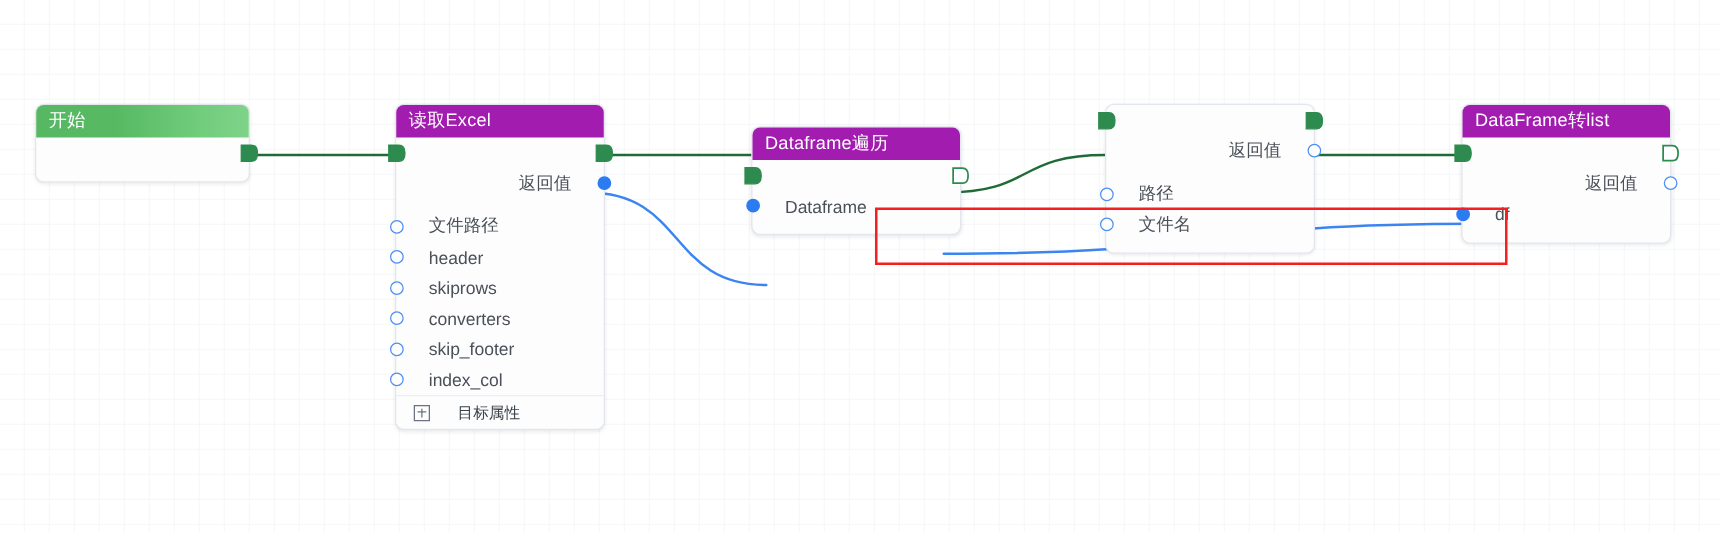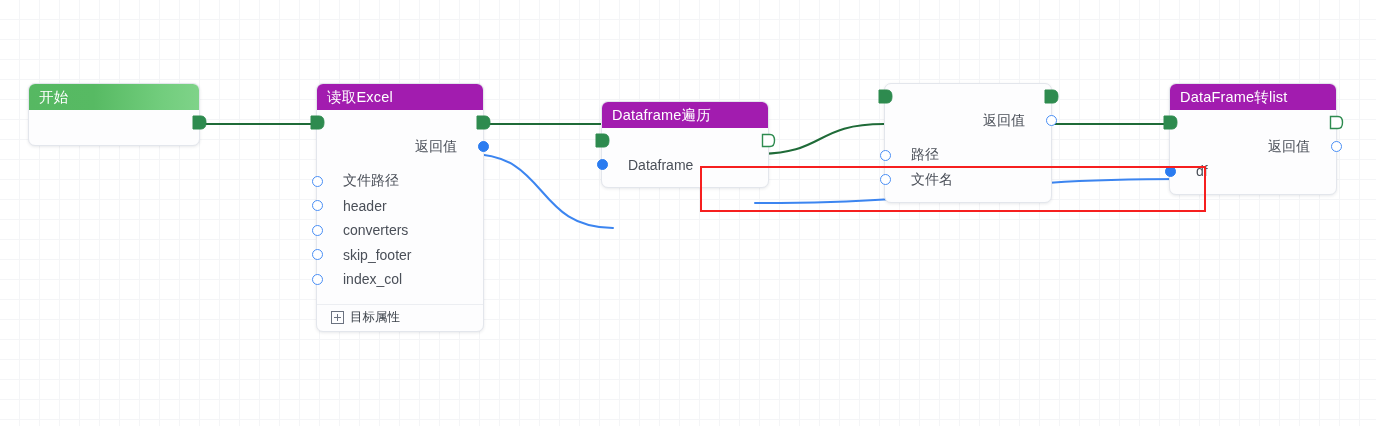--- a/index.html
+++ b/index.html
@@ -94,22 +94,21 @@
   .pent.l { left: -7.5px; }
   .pent svg { display: block; width: 15px; height: 15px; }
 
   .expander {
     position: relative;
     height: 26px;
     border-top: 1px solid #eceef2;
     display: flex;
     align-items: center;
     padding-left: 14px;
-    gap: 6px;
-    margin-top: 12px;
+    gap: 22px;
   }
   .plusbox {
     width: 11px; height: 11px;
     border: 1px solid #6b7280;
     position: relative;
     flex: 0 0 auto;
   }
   .plusbox:before, .plusbox:after {
     content: "";
     position: absolute;
@@ -185,20 +184,24 @@
       <div class="port-row">
         <span class="dot hollow l"></span>
         <span class="row-label left">文件路径</span>
       </div>
       <div class="port-row">
         <span class="dot hollow l"></span>
         <span class="row-label left">header</span>
       </div>
       <div class="port-row">
         <span class="dot hollow l"></span>
+        <span class="row-label left">skiprows</span>
+      </div>
+      <div class="port-row">
+        <span class="dot hollow l"></span>
         <span class="row-label left">converters</span>
       </div>
       <div class="port-row">
         <span class="dot hollow l"></span>
         <span class="row-label left">skip_footer</span>
       </div>
       <div class="port-row">
         <span class="dot hollow l"></span>
         <span class="row-label left">index_col</span>
       </div>

